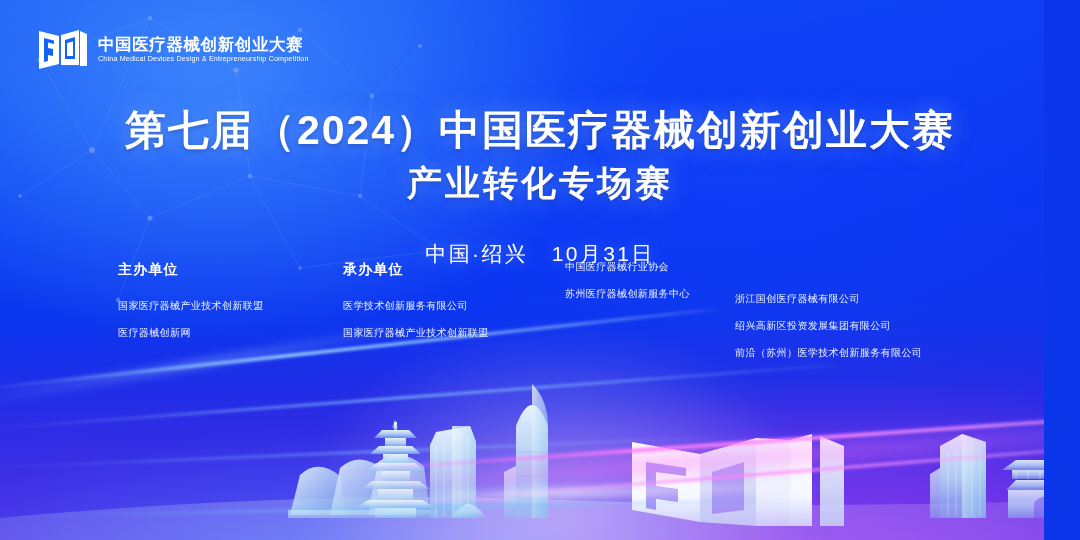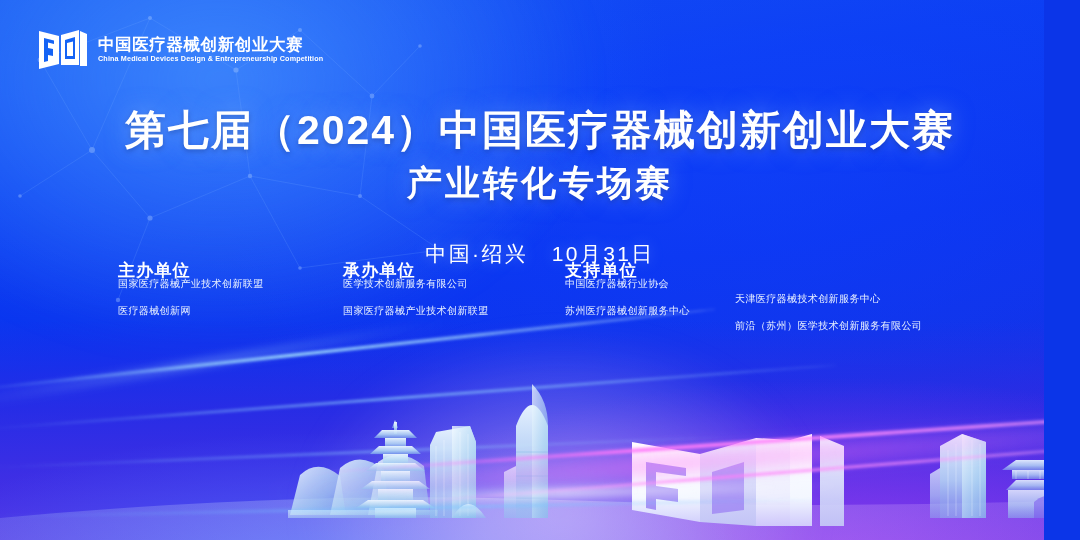--- a/index.html
+++ b/index.html
@@ -61,21 +61,21 @@
 
   
   #brand { position:absolute; left:38px; top:25px; display:flex; align-items:center; gap:10px; }
   #brand .mark { width:50px; height:45px; }
   #brand .words { display:flex; flex-direction:column; gap:2px; padding-top:3px; }
   #brand .cn {
     font-size:16.5px; font-weight:bold; color:#ffffff; letter-spacing:.6px;
     line-height:1; white-space:nowrap;
   }
   #brand .en {
-    font-size:7.2px; font-weight:bold; color:#ffffff; letter-spacing:.15px;
+    font-size:7.2px; font-weight:normal; color:#ffffff; letter-spacing:.15px;
     line-height:1; white-space:nowrap; transform:scaleX(1.0);
   }
 
   
   #title-block { position:absolute; left:0; top:104px; width:1080px; text-align:center; }
   .t1 {
     font-size:41px; font-weight:bold; color:#ffffff; letter-spacing:2px;
     line-height:1.30; white-space:nowrap;
     text-shadow:0 0 22px rgba(140,190,255,.55), 0 2px 5px rgba(0,20,90,.35);
     text-align:center;
@@ -87,22 +87,22 @@
   }
   .t3 {
     margin-top:34px; font-size:21px; color:#ffffff; letter-spacing:2.4px;
     white-space:nowrap; text-shadow:0 0 14px rgba(150,195,255,.45);
   }
 
   
   #orgs { position:absolute; left:0; top:262px; width:1080px; }
   .col { position:absolute; top:0; }
   .col-head {
-    font-size:17px; font-weight:bold; color:#ffffff; letter-spacing:1.2px;
-    line-height:1; margin-bottom:0; white-space:nowrap;
+    font-size:14px; font-weight:bold; color:#ffffff; letter-spacing:1.2px;
+    line-height:1; margin-bottom:25px; white-space:nowrap;
   }
   .col-item {
     font-size:10px; color:#eaf2ff; letter-spacing:.4px;
     line-height:1; margin-bottom:17px; white-space:nowrap;
   }
   #col1 { left:118px; }
   #col2 { left:343px; }
   #col3 { left:565px; }
   #col4 { left:735px; top:32px; }
 
@@ -316,24 +316,24 @@
       <div class="col-item">医疗器械创新网</div>
     </div>
 
     <div class="col" id="col2">
       <div class="col-head">承办单位</div>
       <div class="col-item">医学技术创新服务有限公司</div>
       <div class="col-item">国家医疗器械产业技术创新联盟</div>
     </div>
 
     <div class="col" id="col3">
-      <div class="col-head">支持单位</div>
       <div class="col-item">中国医疗器械行业协会</div>
       <div class="col-item">苏州医疗器械创新服务中心</div>
     </div>
 
     <div class="col" id="col4">
-      <div class="col-item">天津医疗器械技术创新服务中心</div>
+      <div class="col-item">浙江国创医疗器械有限公司</div>
+      <div class="col-item">绍兴高新区投资发展集团有限公司</div>
       <div class="col-item">前沿（苏州）医学技术创新服务有限公司</div>
     </div>
 
   </div>
 </div>
 
 </body></html>

